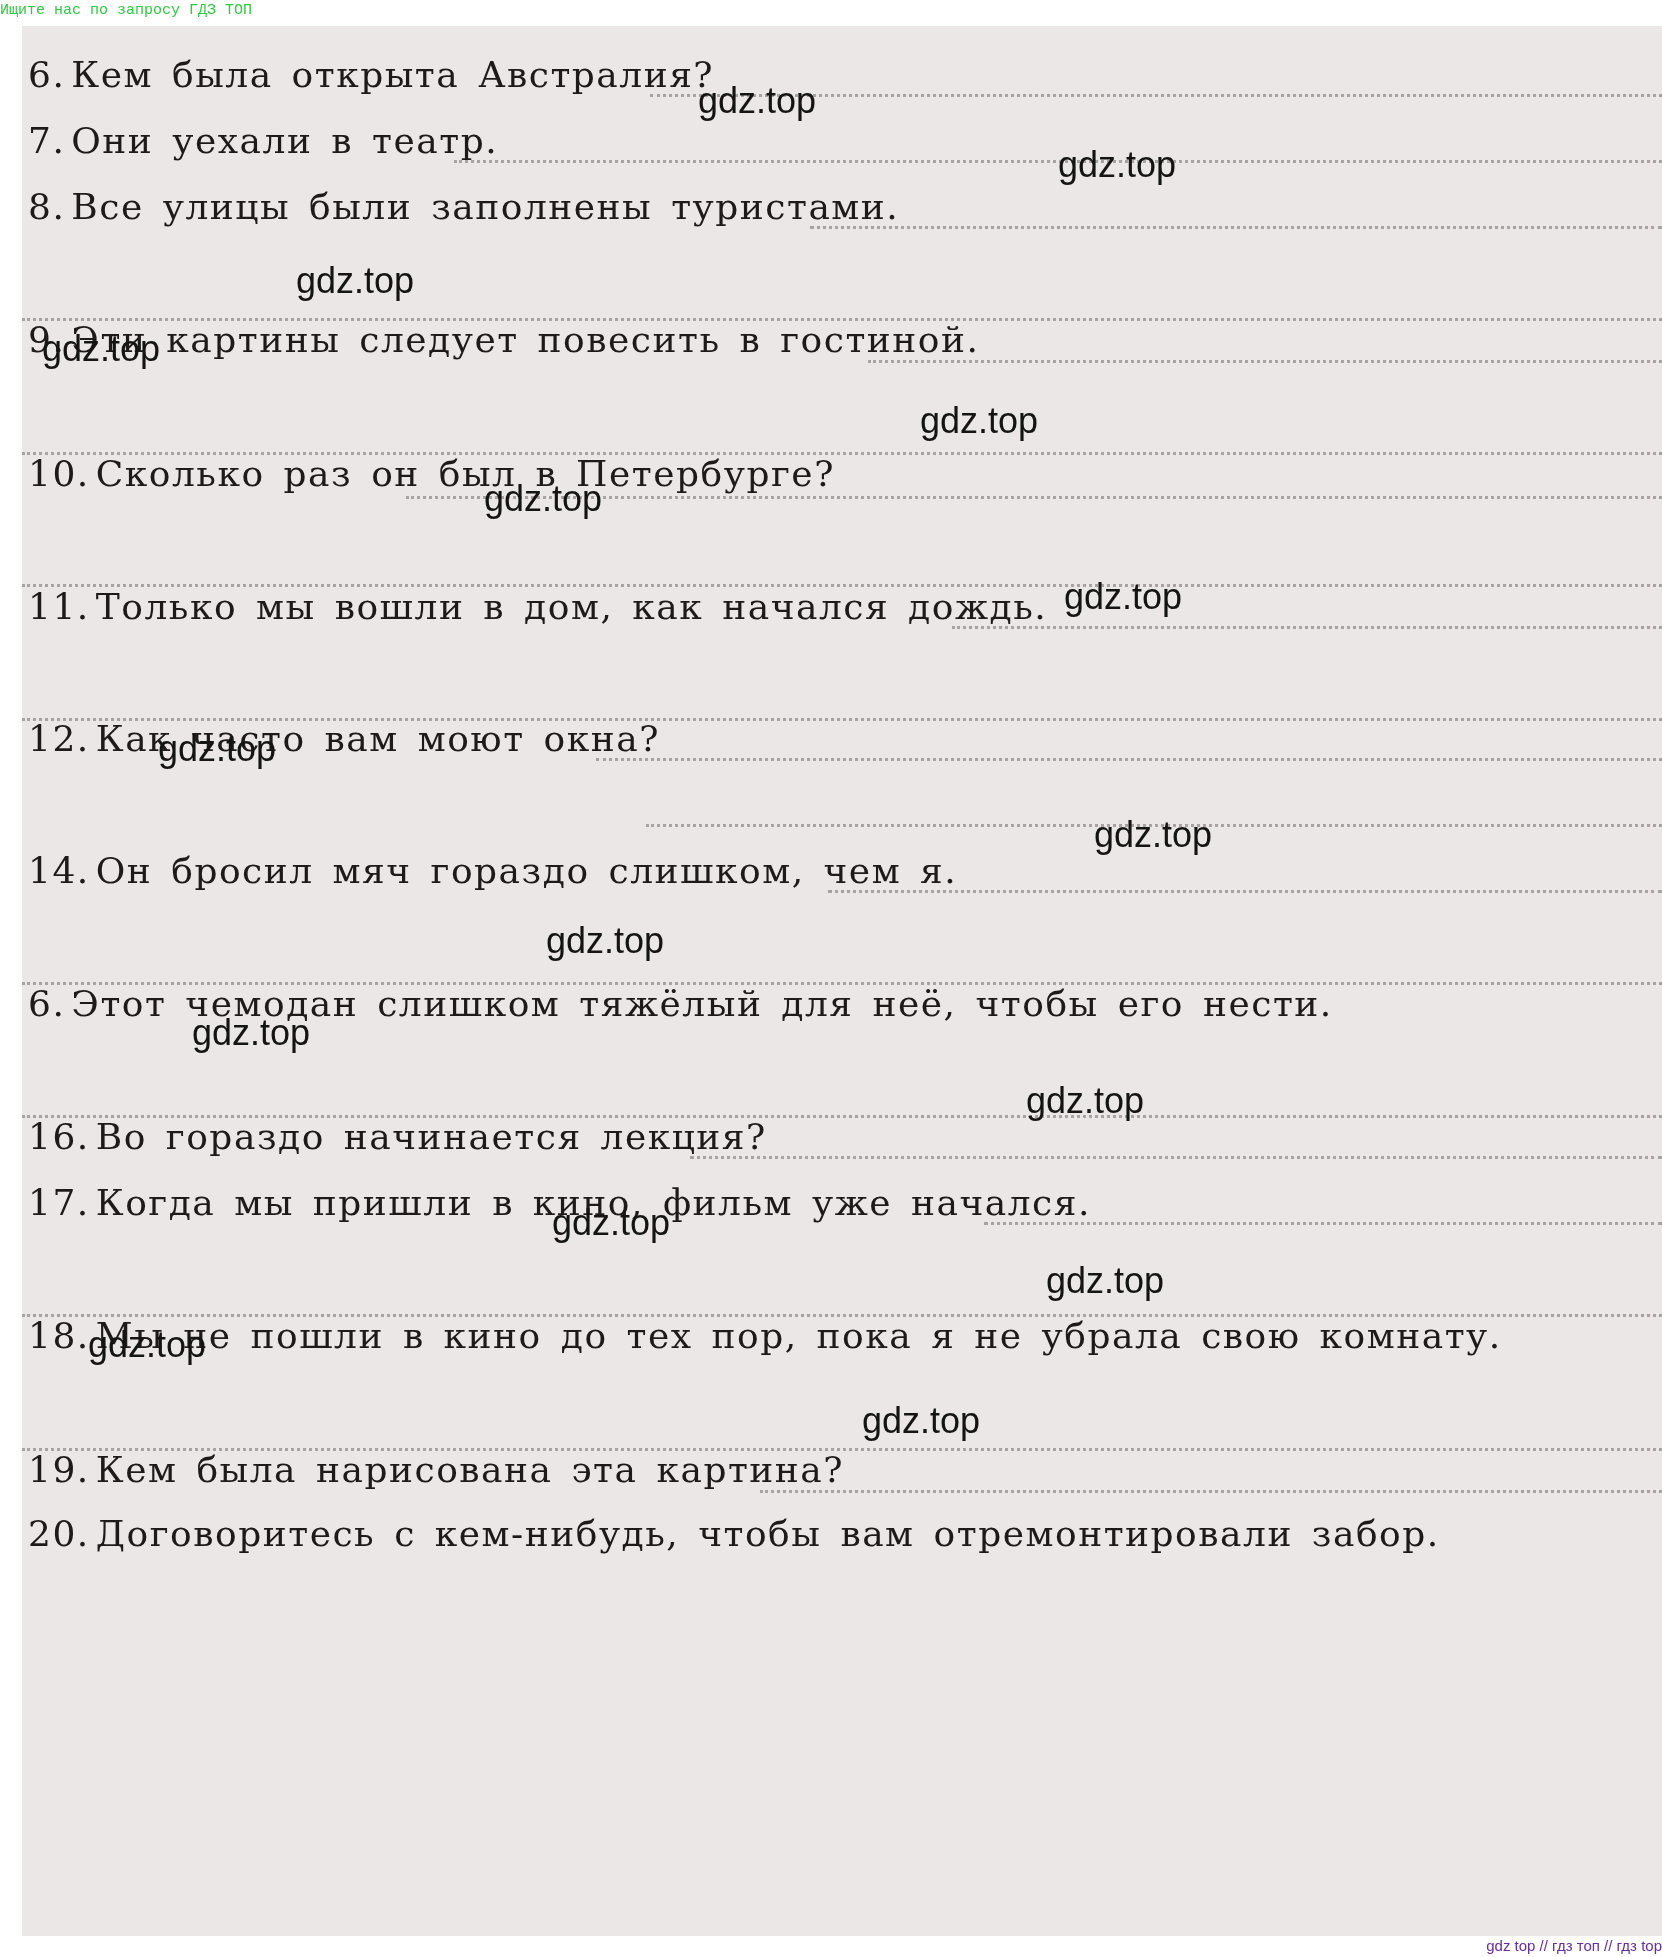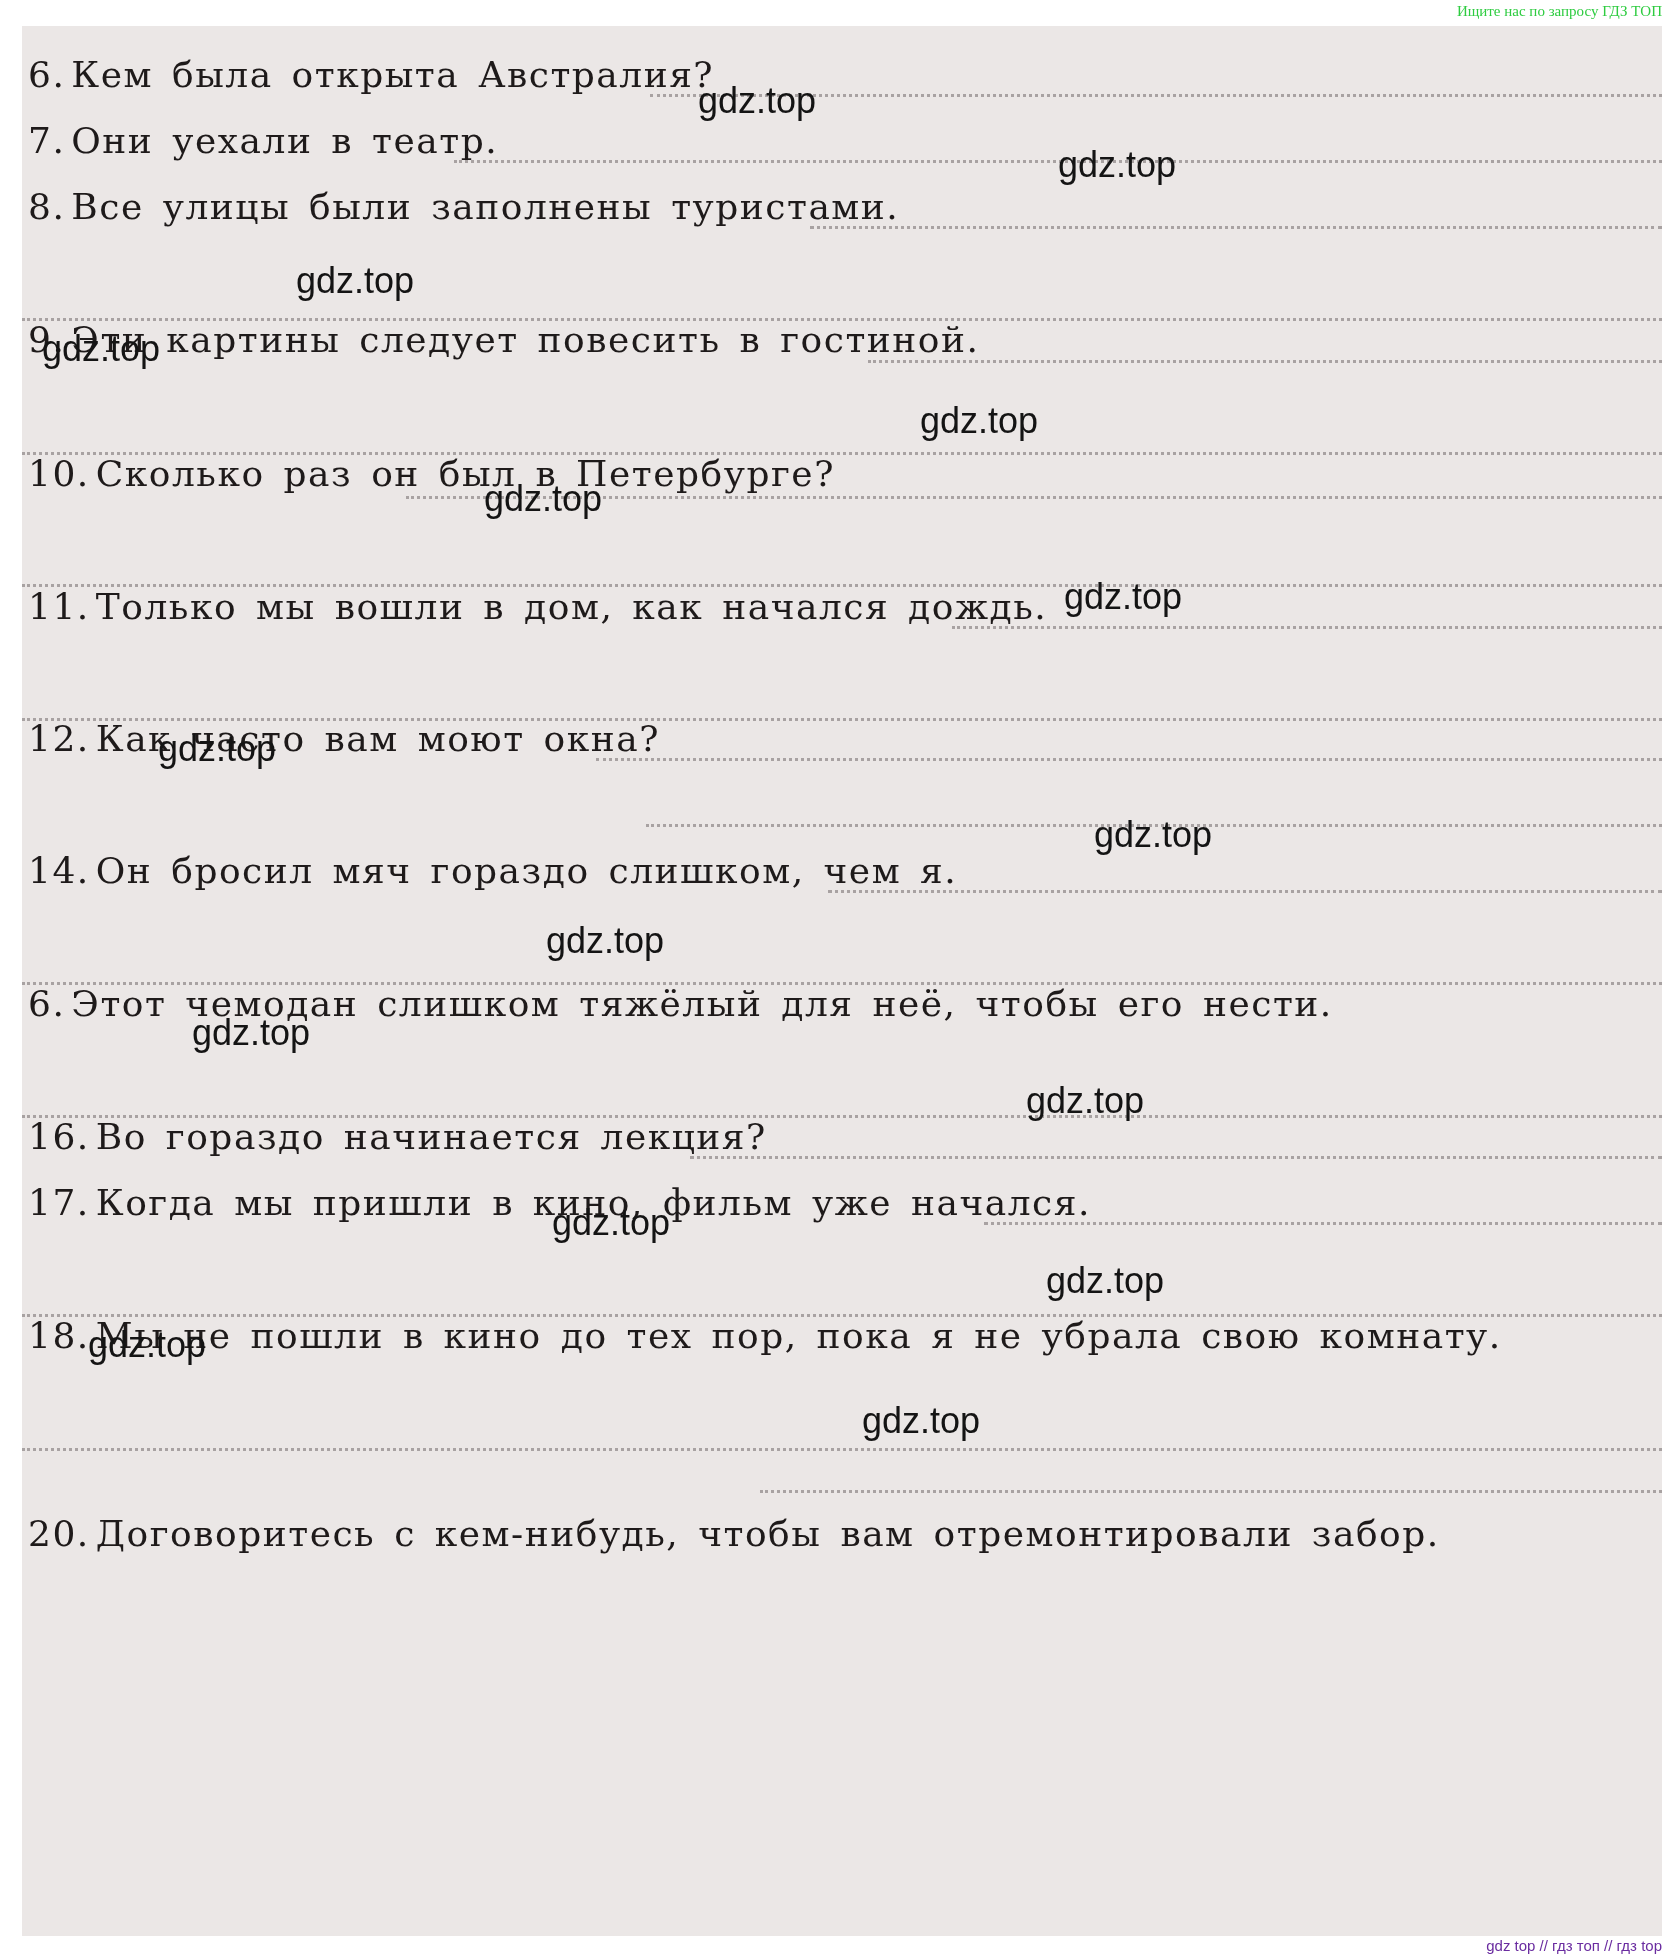--- a/index.html
+++ b/index.html
@@ -3,22 +3,22 @@
   <meta charset="utf-8">
   <style>
     html, body { margin: 0; padding: 0; }
     body {
       width: 1662px; height: 1957px; position: relative; overflow: hidden;
       background: #ffffff;
       font-family: "Liberation Sans", sans-serif;
     }
     .top-banner {
       position: absolute; left: 0; top: 0; width: 1662px; height: 26px;
-      text-align: right; font-size: 15px; line-height: 22px;
-      font-family: Liberation Serif, serif;
+      text-align: left; font-size: 15px; line-height: 22px;
+      font-family: Liberation Mono, monospace;
     }
     .page {
       position: absolute; left: 22px; top: 26px; width: 1640px; height: 1910px;
       background: #ebe7e6;
     }
     .bottom-footer {
       position: absolute; left: 0; top: 1936px; width: 1662px; height: 21px;
       text-align: right; font-size: 15px; line-height: 20px;
       font-family: "Liberation Sans", sans-serif;
     }
@@ -112,20 +112,23 @@
     <span class="num">17.</span><span>Когда мы пришли в кино, фильм уже начался.</span>
   </div>
   <div class="line" style="left:962px; width:678px; top:1196px"></div>
   <div class="line" style="left:0px; width:1640px; top:1288px"></div>
 
   <div class="q" style="top:1289px">
     <span class="num">18.</span><span>Мы не пошли в кино до тех пор, пока я не убрала свою комнату.</span>
   </div>
   <div class="line" style="left:0px; width:1640px; top:1422px"></div>
 
+  <div class="q" style="top:1423px">
+    <span class="num">19.</span><span>Кем была нарисована эта картина?</span>
+  </div>
   <div class="line" style="left:738px; width:902px; top:1464px"></div>
 
   <div class="q" style="top:1487px">
     <span class="num">20.</span><span>Договоритесь с кем-нибудь, чтобы вам отремонтировали забор.</span>
   </div>
 
   <div class="wm" style="left:676px; top:54px">gdz.top</div>
   <div class="wm" style="left:1036px; top:118px">gdz.top</div>
   <div class="wm" style="left:274px; top:234px">gdz.top</div>
   <div class="wm" style="left:20px; top:302px">gdz.top</div>

